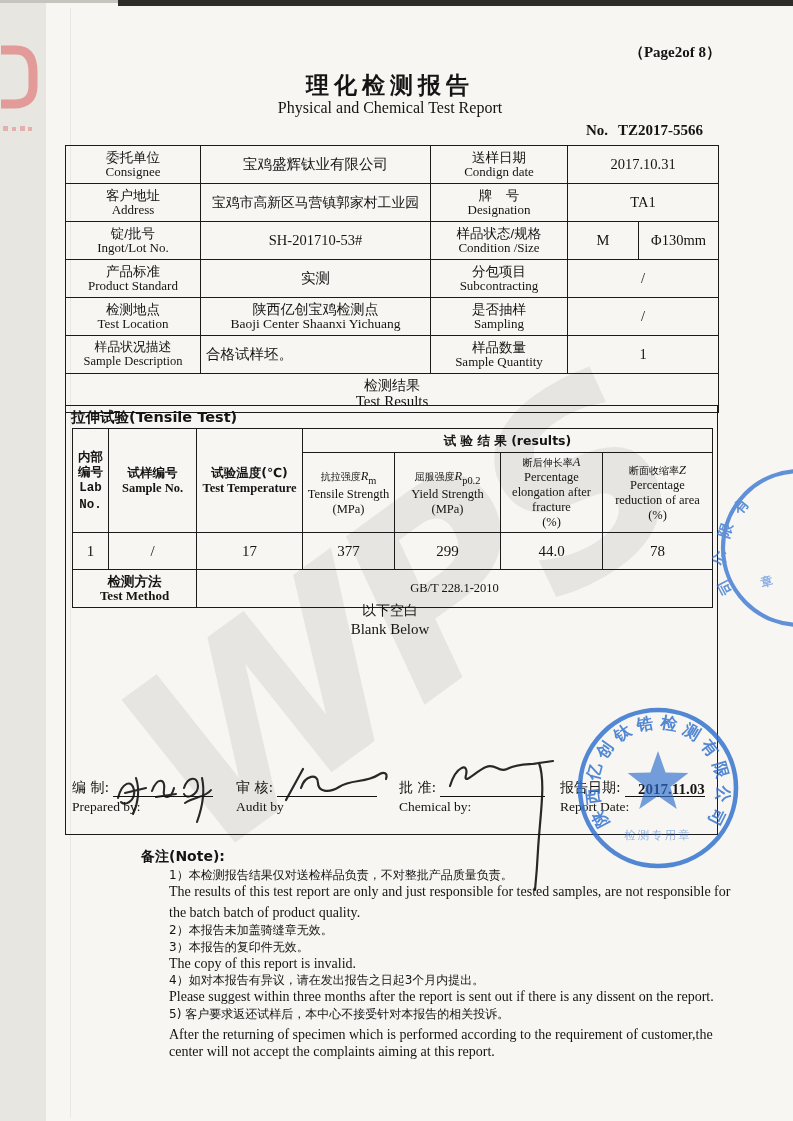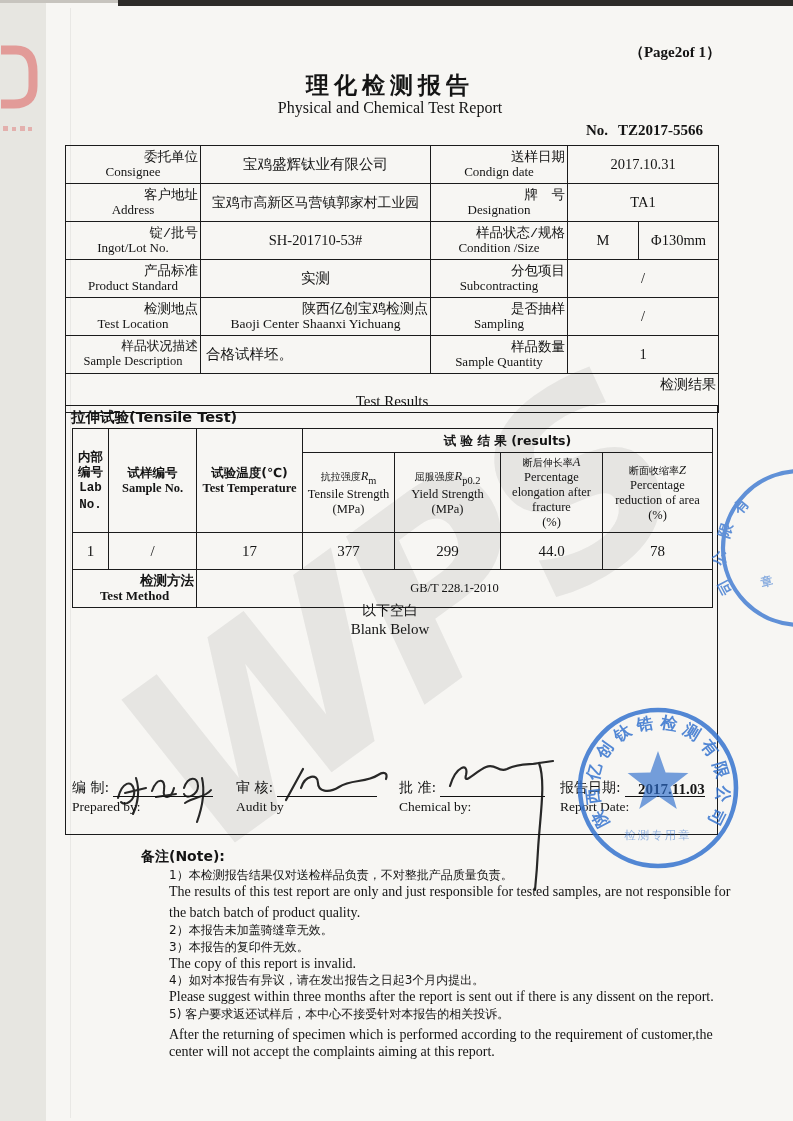--- a/index.html
+++ b/index.html
@@ -21,21 +21,21 @@
   .title-cn{position:absolute;top:70px;left:0;width:780px;text-align:center;font-weight:bold;
             font-size:23px;letter-spacing:5px;z-index:2;}
   .title-en{position:absolute;top:99px;left:0;width:780px;text-align:center;font-weight:normal;font-size:16px;z-index:2;}
   .report-no{position:absolute;top:122px;left:586px;font-weight:bold;font-size:15px;z-index:2;}
   .report-no .num{margin-left:10px;}
   
   table{border-collapse:collapse;table-layout:fixed;}
   td{border:1.6px solid #1b1b1b;text-align:center;vertical-align:middle;padding:1px 2px;overflow:hidden;}
   .info-table{position:absolute;left:65px;top:145px;z-index:2;width:653px;}
   .info-table td{height:35px;}
-  .lab-cn{font-family:Liberation Mono, monospace;font-size:13.5px;line-height:1.15;display:block;text-align:right;}
+  .lab-cn{font-family:Liberation Sans, sans-serif;font-size:13.5px;line-height:1.15;display:block;}
   .lab-en{font-size:13px;line-height:1.1;display:block;}
   .val{font-size:14.5px;}
   .val-left{text-align:left;padding-left:5px;}
   .banner td{height:36px;}
   
   .tensile-box{position:absolute;left:65px;top:405px;width:653px;height:430px;
                border:1.6px solid #1b1b1b;box-sizing:border-box;z-index:2;}
   .tensile-title{position:absolute;left:5px;top:2px;font-weight:bold;font-size:14.5px;}
   .tensile-table{position:absolute;left:6px;top:22px;width:640px;}
   .tensile-table td{font-size:12.5px;line-height:1.2;}
@@ -82,21 +82,21 @@
   <svg class="svg-ov" style="left:0;top:40px;z-index:4;" width="52" height="110">
     <path d="M1,10 H16 Q33,10 33,32 V46 Q33,64 14,64 H1" fill="none" stroke="#dd4f4f" stroke-width="9" opacity="0.5"></path>
     <g fill="#dd4f4f" opacity="0.35">
       <rect x="3" y="86" width="5" height="5"></rect>
         <rect x="12" y="87" width="4" height="4"></rect>
       <rect x="20" y="86" width="5" height="5"></rect>
         <rect x="28" y="87" width="4" height="4"></rect>
     </g>
   </svg>
 
-  <div class="page-label">（Page2of 1）</div>
+  <div class="page-label">（Page2of 8）</div>
   <div class="title-cn cn">理化检测报告</div>
   <div class="title-en">Physical and Chemical Test Report</div>
   <div class="report-no">
     <span>No.</span><span class="num">TZ2017-5566</span>
   </div>
 
   <table class="info-table">
     <colgroup>
         <col style="width:135px">
         <col style="width:230px">

